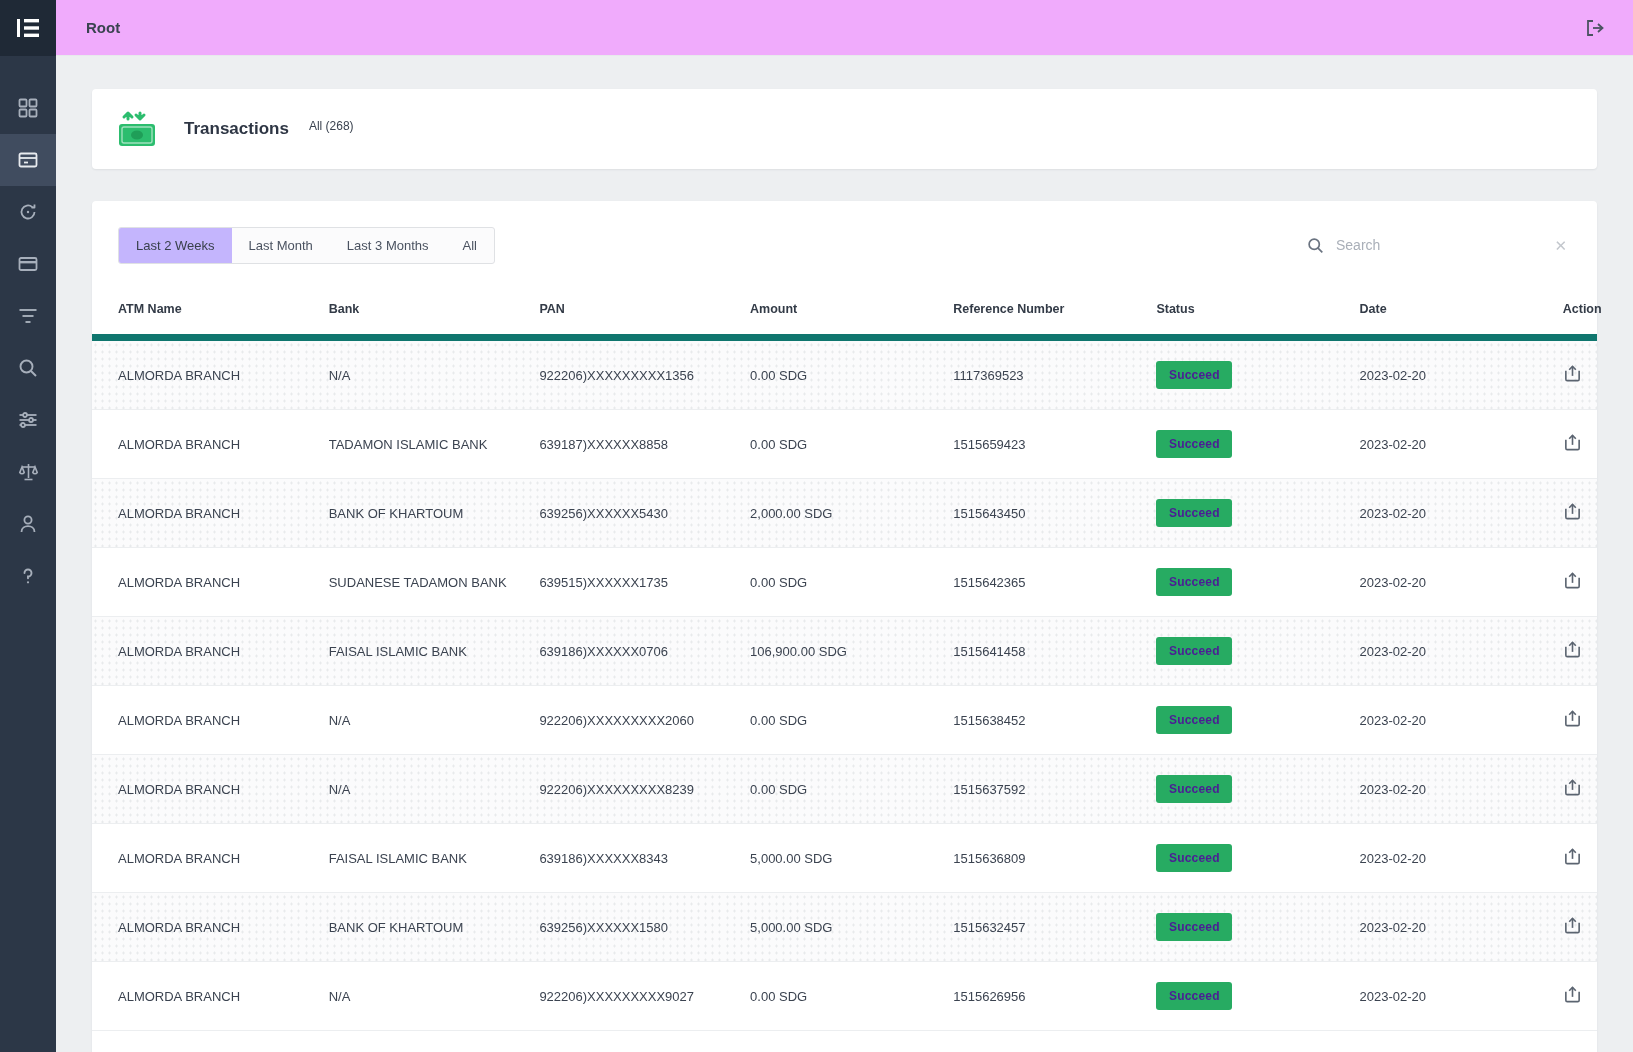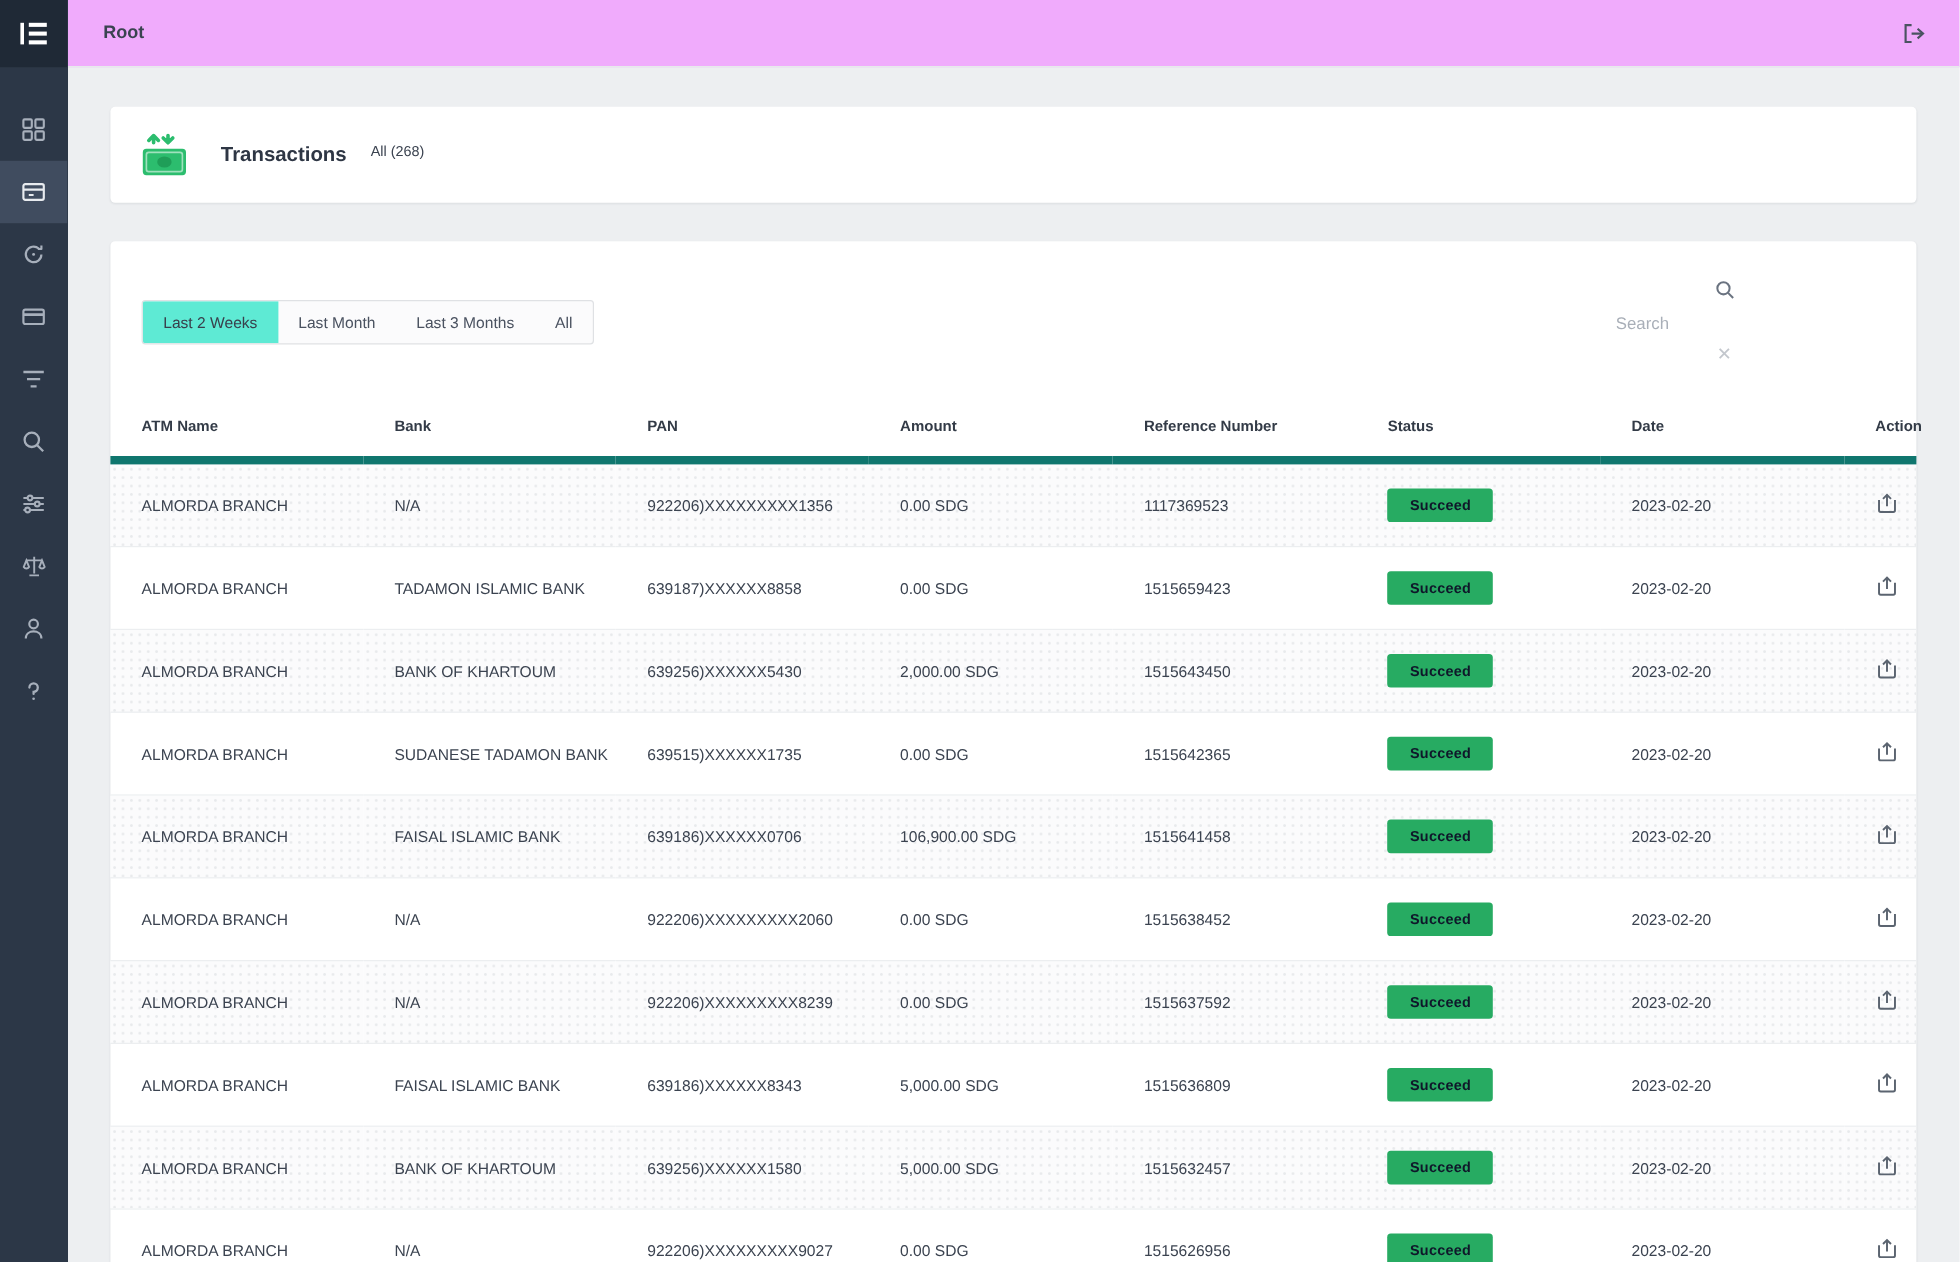--- a/index.html
+++ b/index.html
@@ -64,24 +64,24 @@
     padding:26px 26px 24px 26px;
   }
   .tabs {
     display:flex; border:1px solid #dfe1e4; border-radius:3px; overflow:hidden;
     background:#fbfbfc;
   }
   .tab {
     padding:10px 17px; font-size:13px; color:#4a5260; cursor:pointer;
     white-space:nowrap;
   }
-  .tab.active { background:#5eead4; color:#39404c; }
+  .tab.active { background:#c4b5fd; color:#39404c; }
   .search-wrap {
     display:flex; align-items:center; gap:10px; width:268px;
-    padding:6px 4px; border-bottom:1px solid transparent;flex-direction:column;
+    padding:6px 4px; border-bottom:1px solid transparent;
   }
   .search-wrap input {
     border:none; outline:none; flex:1; font-size:14px;
     font-family:"Liberation Sans", sans-serif; color:#4a5260; background:transparent;
   }
   .search-wrap input::placeholder { color:#a9afb8; }
   .search-clear { color:#c3c7cd; font-size:15px; cursor:pointer; line-height:1; }
   .search-icon { color:#6a7380; display:flex; }
 
   
@@ -95,22 +95,22 @@
   tbody td {
     font-size:13px; color:#3b4350; padding:20px 12px 20px 26px;
     border-bottom:1px solid #eceef0; white-space:nowrap; overflow:hidden;
   }
   tbody tr.striped td {
     background-color:#fbfbfc;
     background-image:radial-gradient(#e8eaec 1px, transparent 1.2px);
     background-size:7px 7px;
   }
   .badge {
-    display:inline-block; background:#27ab62; color:#0f172a;
-    font-size:12px; font-weight:600; padding:7px 0; width:88px;
+    display:inline-block; background:#27ab62; color:#4c1d95;
+    font-size:12px; font-weight:600; padding:7px 0; width:76px;
     text-align:center; border-radius:3px; letter-spacing:0.2px;
   }
   td.action-cell { text-align:right; padding-right:26px; }
   .action-btn { color:#5b6470; cursor:pointer; display:inline-flex; }
 
   
   .pagination {
     display:flex; align-items:center; justify-content:flex-end;
     gap:26px; padding:16px 22px 16px 0; height:56px;
   }

